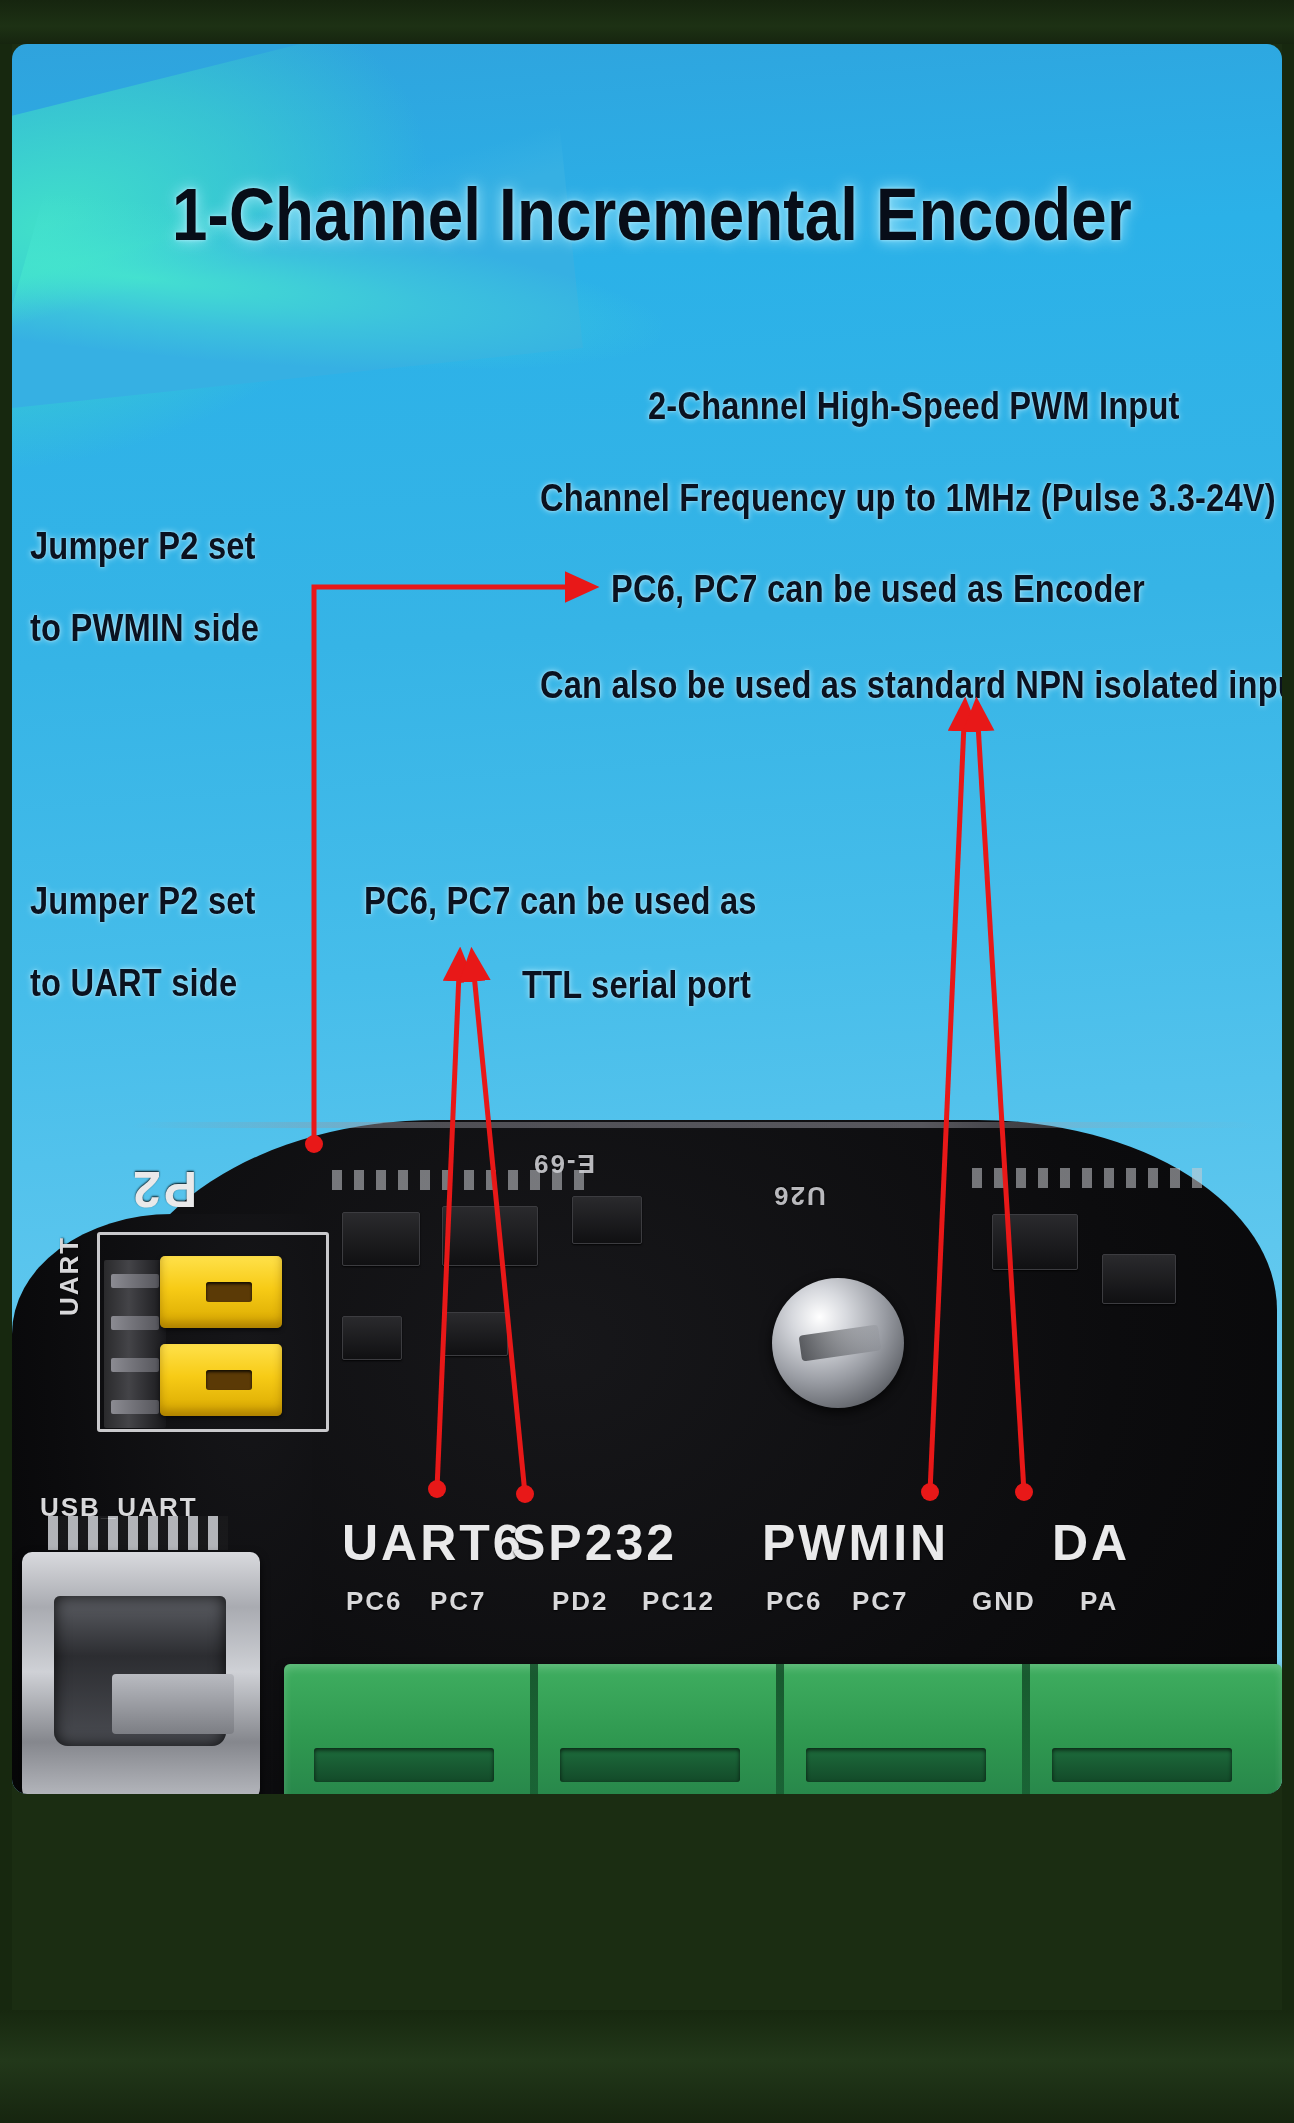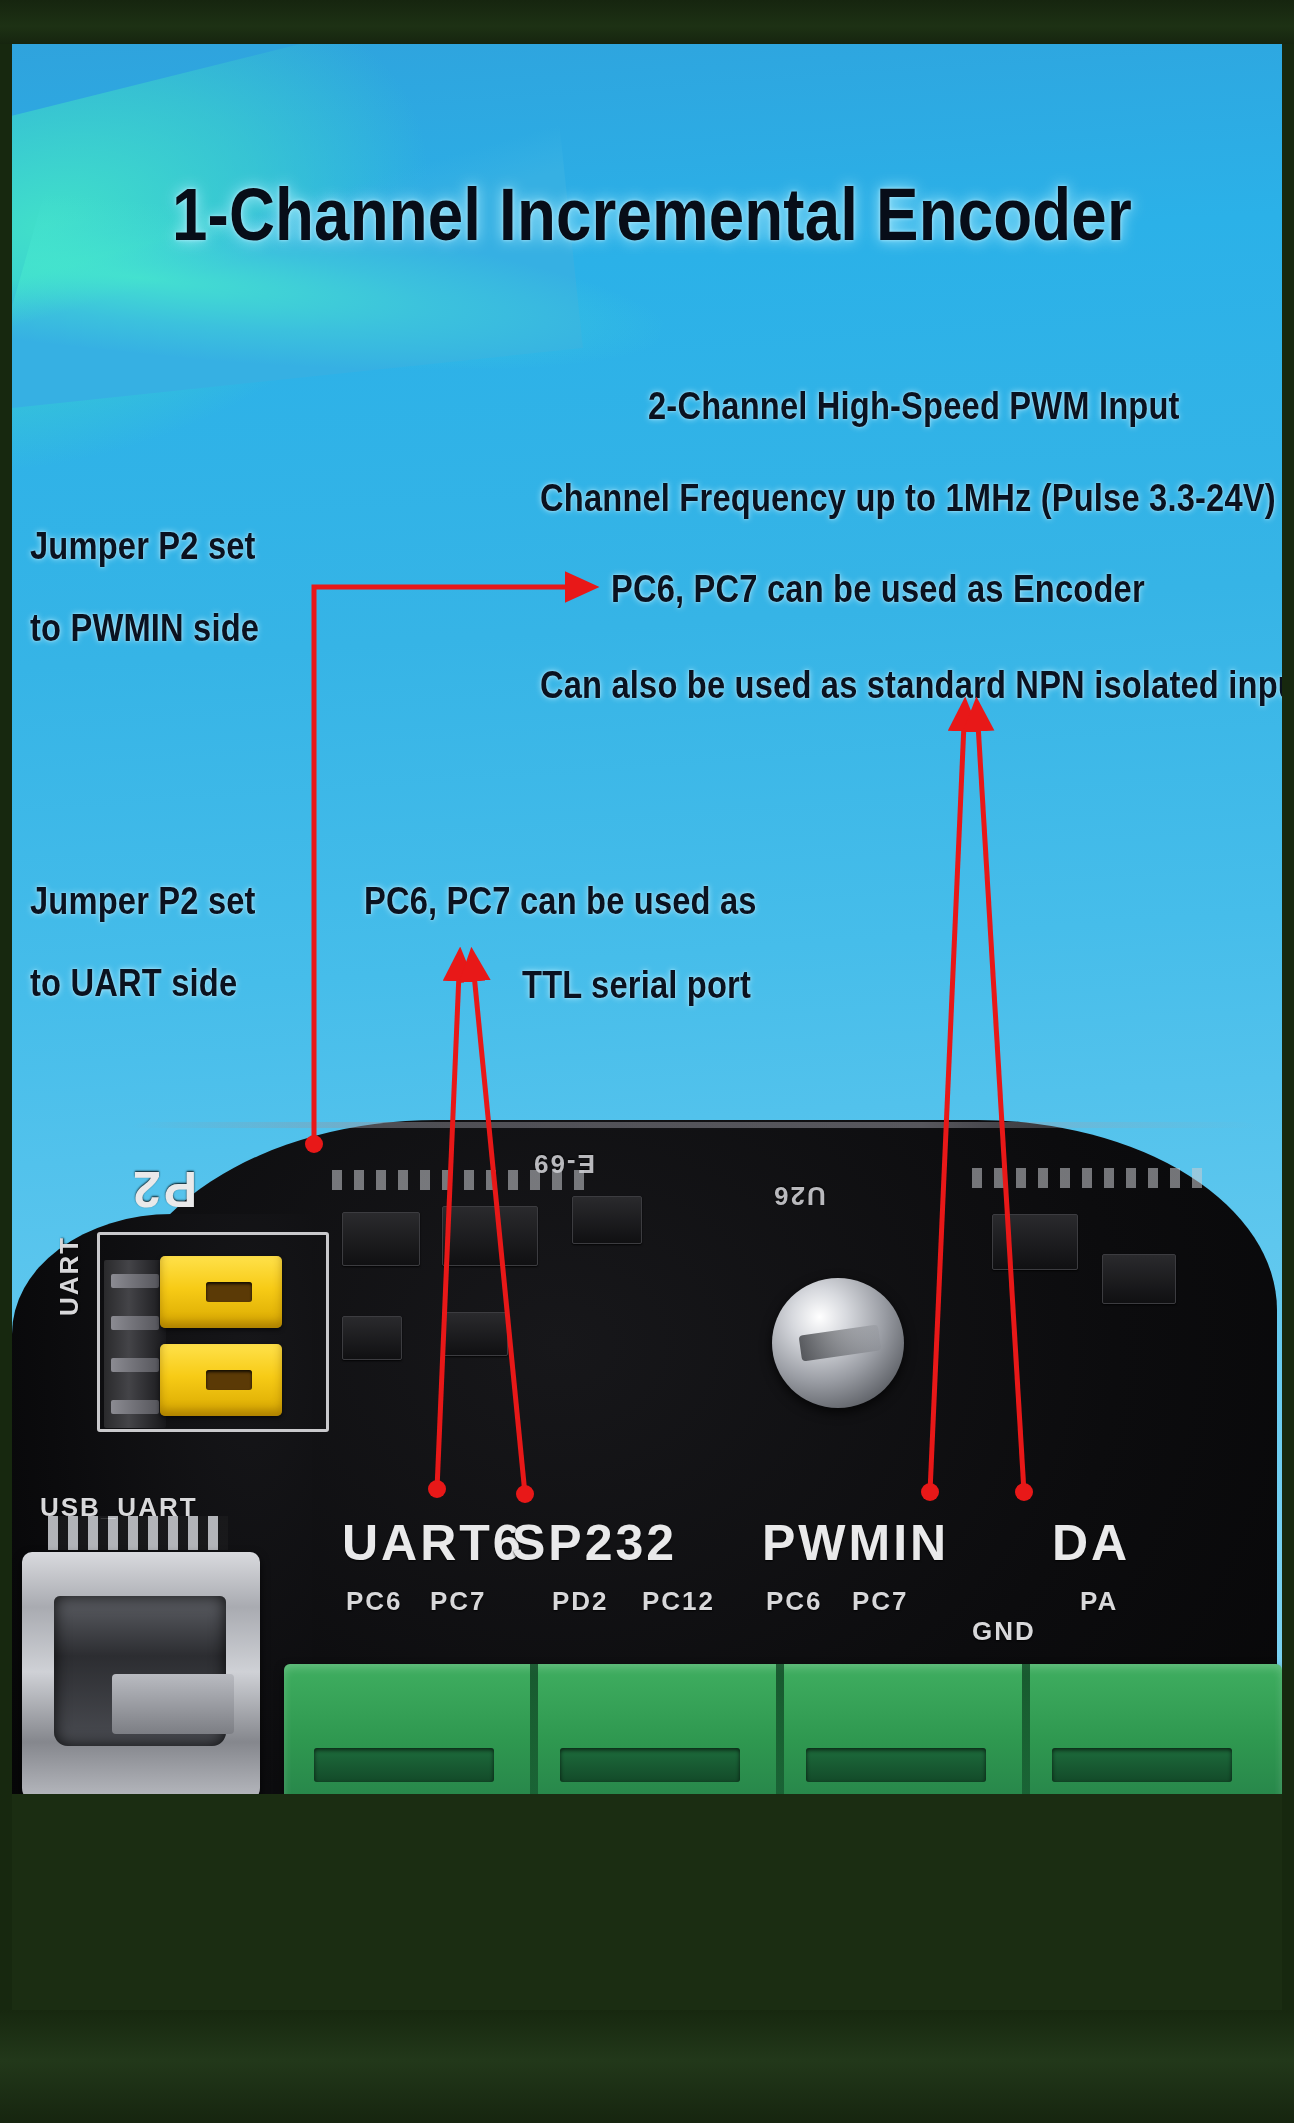--- a/index.html
+++ b/index.html
@@ -39,20 +39,21 @@
     width: 1270px; height: 1750px;
     background: linear-gradient(176deg,
         #2fa3dd 0%,
         #2bb1e8 14%,
         #36b4e6 34%,
         #46bdea 52%,
         #5ec7ee 70%,
         #74d0f2 86%,
         #7fd3f3 100%);
     overflow: hidden;
+    border-radius: 15px;
   }
   
   .swoosh {
     position: absolute; left: -70px; top: 30px;
     width: 520px; height: 360px;
     background: radial-gradient(ellipse at 22% 32%, rgba(66,226,200,.95) 0%, rgba(62,216,200,.55) 38%, rgba(60,200,205,0) 68%);
     transform: rotate(-14deg);
     pointer-events: none;
   }
   .swoosh2 {
@@ -342,21 +343,21 @@
       <div class="silk silk-big" style="left:500px; top:450px;">SP232</div>
       <div class="silk silk-big" style="left:750px; top:450px;">PWMIN</div>
       <div class="silk silk-big" style="left:1040px; top:450px;">DA</div>
 
       <div class="silk silk-small" style="left:334px; top:522px;">PC6</div>
       <div class="silk silk-small" style="left:418px; top:522px;">PC7</div>
       <div class="silk silk-small" style="left:540px; top:522px;">PD2</div>
       <div class="silk silk-small" style="left:630px; top:522px;">PC12</div>
       <div class="silk silk-small" style="left:754px; top:522px;">PC6</div>
       <div class="silk silk-small" style="left:840px; top:522px;">PC7</div>
-      <div class="silk silk-small" style="left:960px; top:552px;">GND</div>
+      <div class="silk silk-small" style="left:960px; top:522px;">GND</div>
       <div class="silk silk-small" style="left:1068px; top:522px;">PA</div>
 
       <div class="term-row">
         <div class="term-div" style="left:246px;"></div>
         <div class="term-div" style="left:492px;"></div>
         <div class="term-div" style="left:738px;"></div>
         <div class="term-slot" style="left:30px;  top:84px; width:180px;"></div>
         <div class="term-slot" style="left:276px; top:84px; width:180px;"></div>
         <div class="term-slot" style="left:522px; top:84px; width:180px;"></div>
         <div class="term-slot" style="left:768px; top:84px; width:180px;"></div>

